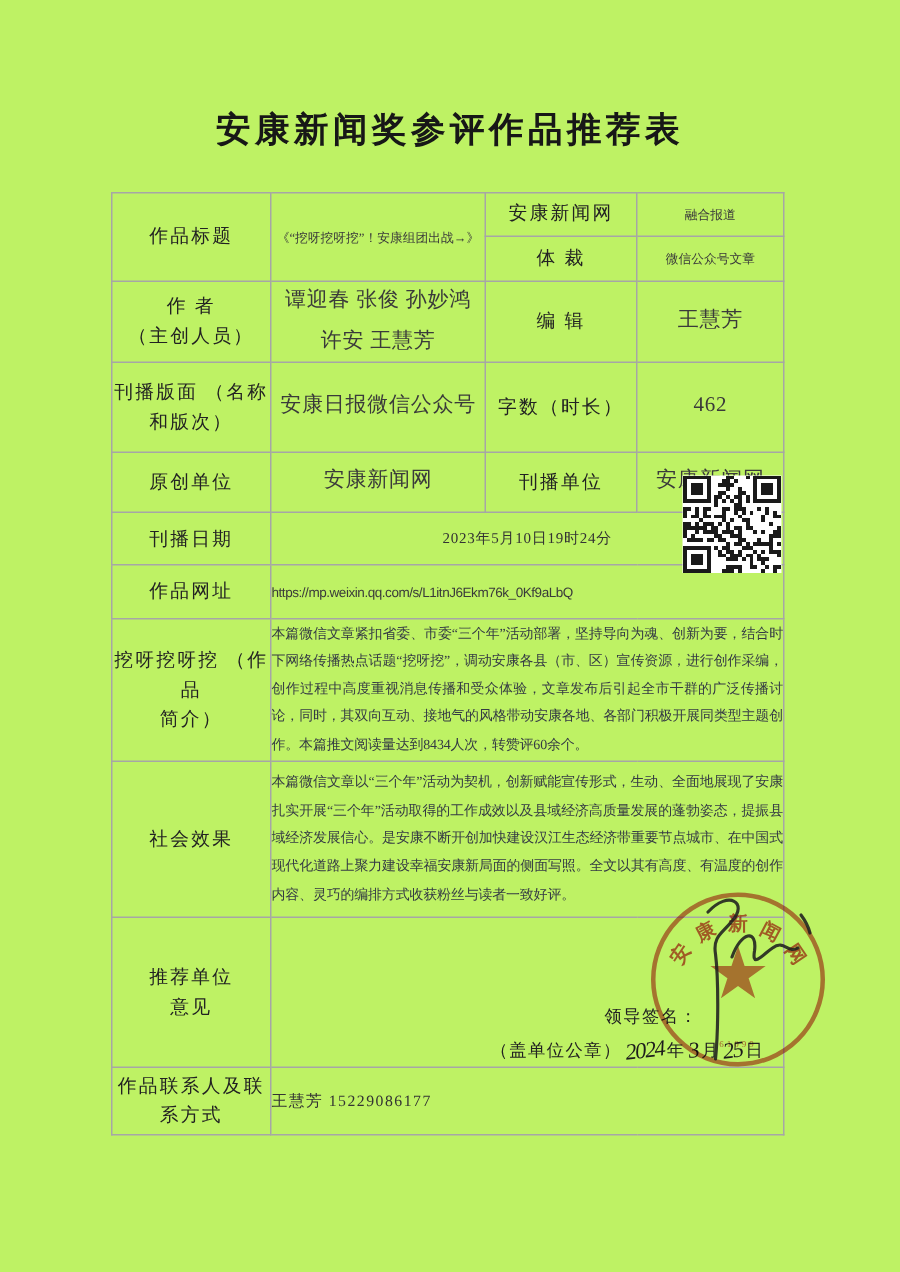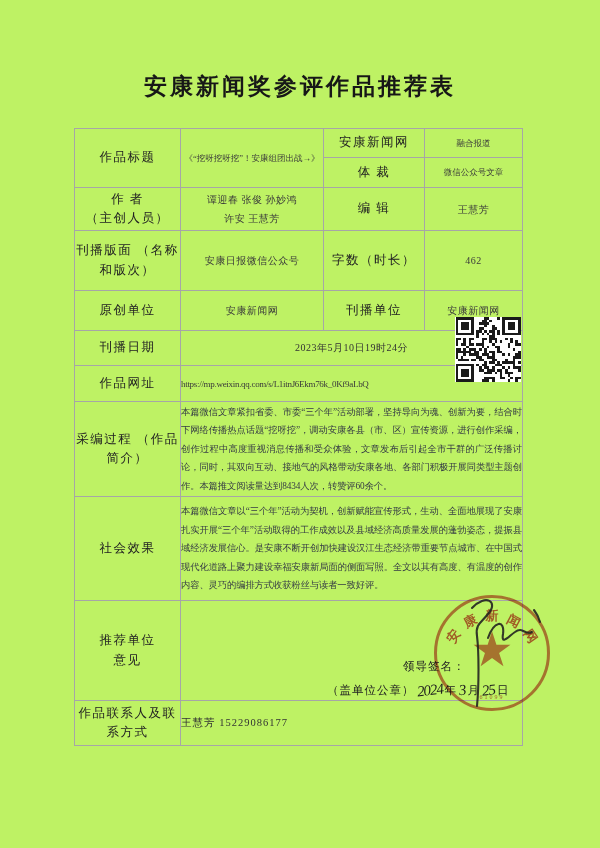--- a/index.html
+++ b/index.html
@@ -18,31 +18,31 @@
   }
   table.form td{
     border:1px solid #a6a6a6;padding:0;vertical-align:middle;
     overflow:hidden;
   }
   .lab{
     text-align:center;font-size:12.5px;letter-spacing:1.5px;color:#222;
     line-height:1.55;white-space:pre-line;
   }
   .val{
-    text-align:center;font-size:10px;color:#3a3a3a;letter-spacing:.5px;
+    text-align:center;font-size:14px;color:#3a3a3a;letter-spacing:.5px;
     line-height:1.9;white-space:pre-line;
   }
   .val-s{font-size:8.5px;letter-spacing:0;margin-top:18px;}
   .longtext{
     vertical-align:top;text-align:justify;font-size:9.3px;color:#343a44;
     line-height:18.6px;padding:1px 3px 0 4px;letter-spacing:-.1px;margin-top:22px;
   }
   .pad-top{padding-top:5px;}
   .url-cell{
-    text-align:left;font-family:Liberation Serif, serif;
+    text-align:left;font-family:Liberation Sans, sans-serif;
     font-size:9px;color:#3a3a3a;padding-left:4px;letter-spacing:-.3px;
   }
   .date-cell{font-size:10px;color:#333;text-align:center;letter-spacing:.5px;}
   .contact-cell{font-size:10.5px;color:#333;text-align:left;letter-spacing:1px;}
   .sign-cell{position:relative;}
   .sign-name{position:absolute;left:222px;top:58px;font-size:11.5px;letter-spacing:1px;color:#222;}
   .seal-line{position:absolute;left:146px;top:80px;font-size:11.5px;letter-spacing:1px;color:#222;white-space:nowrap;}
   .hw{
     display:inline-block;font-size:15px;font-style:italic;color:#1c1c1c;
     transform:rotate(-7deg);margin:0 2px;position:relative;top:1px;
@@ -126,21 +126,21 @@
       </tr>
       <tr style="height:35px">
         <td class="lab">刊播日期</td>
         <td class="date-cell" colspan="3">2023年5月10日19时24分</td>
       </tr>
       <tr style="height:36px">
         <td class="lab">作品网址</td>
         <td class="url-cell" colspan="3">https://mp.weixin.qq.com/s/L1itnJ6Ekm76k_0Kf9aLbQ</td>
       </tr>
       <tr style="height:95px">
-        <td class="lab">采编过程 （作品
+        <td class="lab">挖呀挖呀挖 （作品
 简介）</td>
         <td class="longtext" colspan="3">本篇微信文章紧扣省委、市委“三个年”活动部署，坚持导向为魂、创新为要，结合时下网络传播热点话题“挖呀挖”，调动安康各县（市、区）宣传资源，进行创作采编，创作过程中高度重视消息传播和受众体验，文章发布后引起全市干群的广泛传播讨论，同时，其双向互动、接地气的风格带动安康各地、各部门积极开展同类型主题创作。本篇推文阅读量达到8434人次，转赞评60余个。</td>
       </tr>
       <tr style="height:104px">
         <td class="lab">社会效果</td>
         <td class="longtext pad-top" colspan="3">本篇微信文章以“三个年”活动为契机，创新赋能宣传形式，生动、全面地展现了安康扎实开展“三个年”活动取得的工作成效以及县域经济高质量发展的蓬勃姿态，提振县域经济发展信心。是安康不断开创加快建设汉江生态经济带重要节点城市、在中国式现代化道路上聚力建设幸福安康新局面的侧面写照。全文以其有高度、有温度的创作内容、灵巧的编排方式收获粉丝与读者一致好评。</td>
       </tr>
       <tr style="height:100px">
         <td class="lab">推荐单位
 意见</td>

